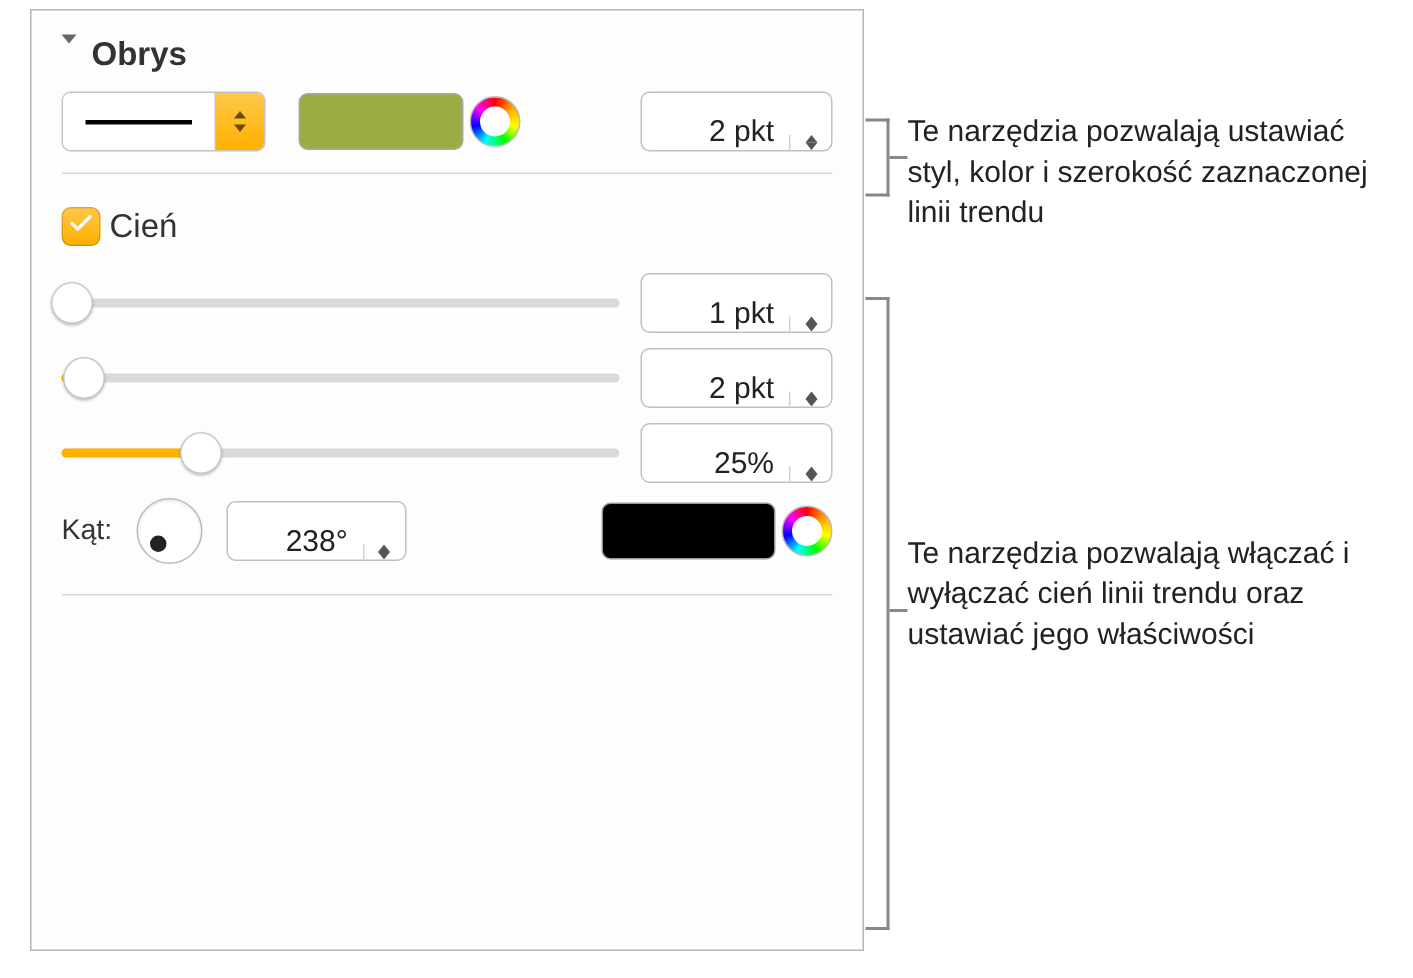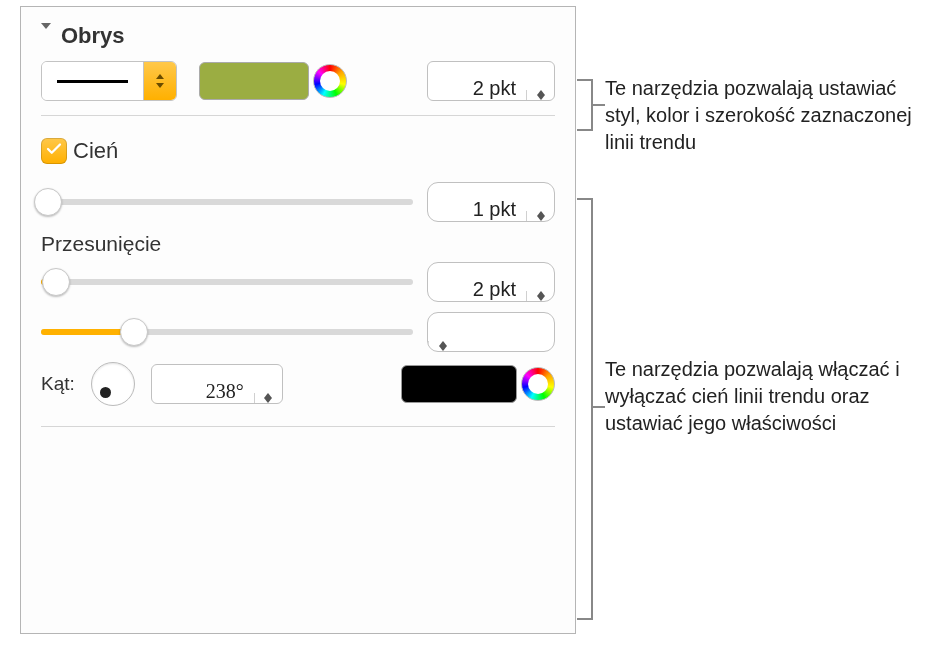--- a/index.html
+++ b/index.html
@@ -153,35 +153,35 @@
   .slider-fill{
     position:absolute;left:0;top:50%;transform:translateY(-50%);
     height:6px;border-radius:3px;background:#ffb100;
   }
   .slider-thumb{
     position:absolute;top:50%;transform:translate(-50%,-50%);
     width:28px;height:28px;border-radius:50%;
     background:#fff;border:1px solid #c8c8c8;
     box-shadow:0 1px 2px rgba(0,0,0,.25);
   }
-  .num-small{width:128px;border-radius:11px;}
+  .num-small{width:128px;}
   .angle-row{
     display:flex;align-items:center;gap:16px;margin-top:6px;
   }
   .angle-label{font-size:19px;color:#333;}
   .angle-dial{
     width:44px;height:44px;border-radius:50%;
     border:1px solid #bbb;background:#fff;position:relative;
     box-shadow:inset 0 1px 2px rgba(0,0,0,.1);
   }
   .angle-dot{
     position:absolute;width:11px;height:11px;border-radius:50%;
     background:#222;left:8px;bottom:7px;
   }
-  .angle-field{width:132px;font-family:Liberation Serif, serif;}
+  .angle-field{width:120px;}
   .shadow-color-group{display:flex;align-items:center;gap:4px;margin-left:auto;}
   .shadow-color-swatch{
     width:116px;height:38px;border-radius:6px;border:1px solid #999;
     background:#000;
   }
   hr.bottom-sep{border:none;border-top:1px solid #d6d6d6;margin-top:20px;}
 
   
   .callouts{
     position:absolute;left:585px;top:75px;width:340px;
@@ -270,21 +270,20 @@
             </div>
           <div>
               <span class="tri-down"></span>
             </div>
         </div>
       </div>
     </div>
   </div>
 
   <div class="prop-block">
-    <span class="prop-label">Przesunięcie</span>
     <div class="prop-row">
       <div class="slider">
         <div class="slider-track"></div>
         <div class="slider-fill" id="offset-fill" style="width: 4%;"></div>
         <div class="slider-thumb" id="offset-thumb" style="left: 4%;"></div>
       </div>
       <div class="num-field num-small">
         <div class="val">2 pkt</div>
         <div class="num-stepper">
           <div>
@@ -299,20 +298,21 @@
   </div>
 
   <div class="prop-block">
     <div class="prop-row">
       <div class="slider">
         <div class="slider-track"></div>
         <div class="slider-fill" id="opacity-fill" style="width: 25%;"></div>
         <div class="slider-thumb" id="opacity-thumb" style="left: 25%;"></div>
       </div>
       <div class="num-field num-small">
+        <div class="val">25%</div>
         <div class="num-stepper">
           <div>
               <span class="tri-up"></span>
             </div>
           <div>
               <span class="tri-down"></span>
             </div>
         </div>
       </div>
     </div>

